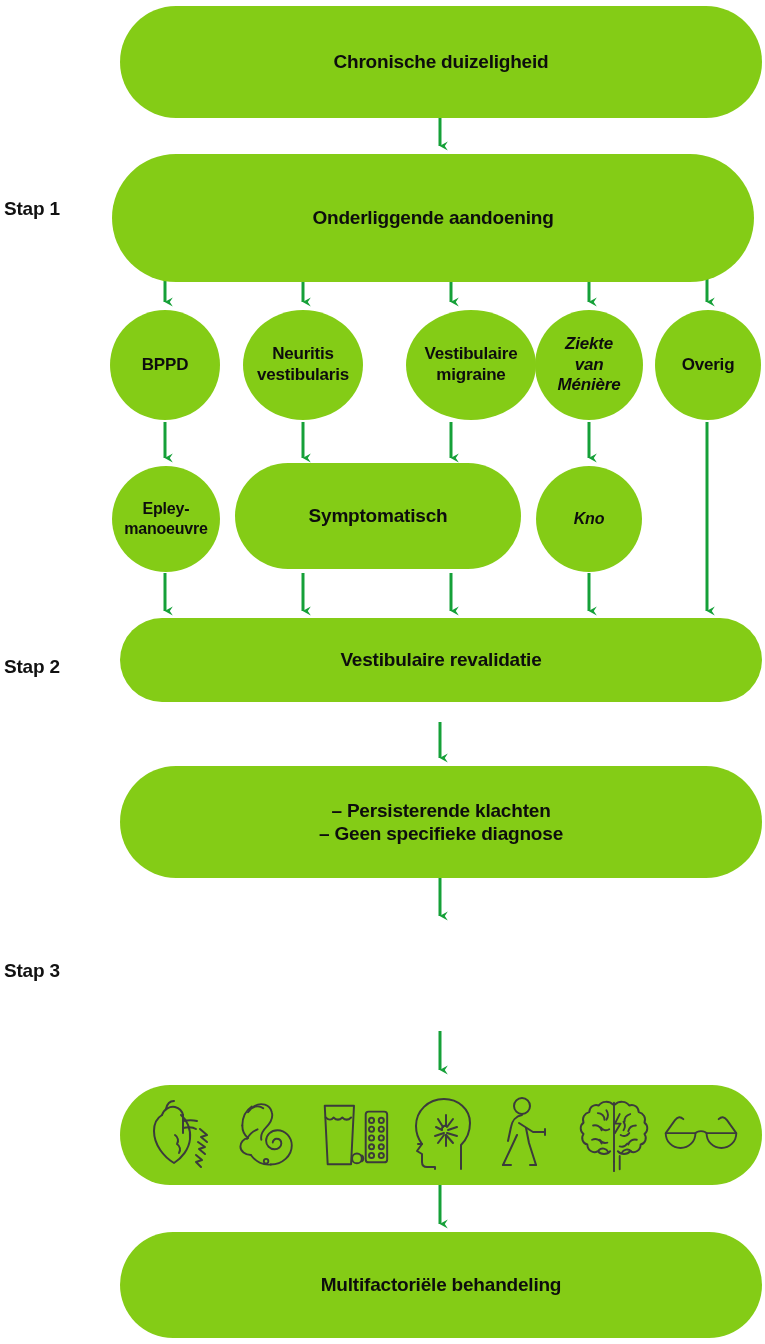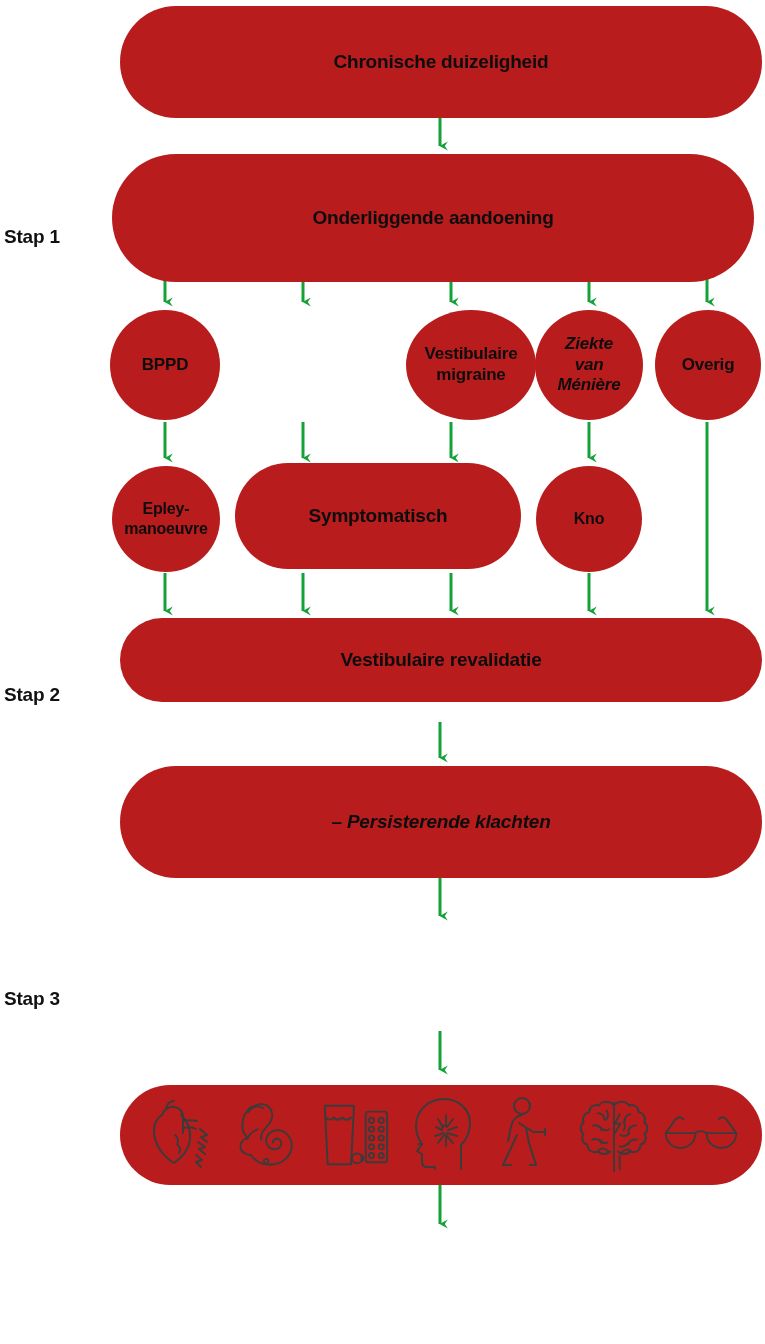--- a/index.html
+++ b/index.html
@@ -18,21 +18,21 @@
   #canvas {
     position: absolute;
     left: 0; top: 0;
     width: 765px;
     height: 1344px;
   }
 
   
   .node {
     position: absolute;
-    background: #b91c1c;
+    background: #84cc16;
     display: flex;
     align-items: center;
     justify-content: center;
     text-align: center;
     color: #0d0d0d;
     font-weight: 700;
     letter-spacing: -0.2px;
     box-sizing: border-box;
     line-height: 1.22;
   }
@@ -51,21 +51,20 @@
   .small-lbl { font-size: 16px; }
   .list-box  { font-size: 19px; }
 
   .step-label {
     position: absolute;
     font-size: 19px;
     font-weight: 700;
     color: #111111;
     letter-spacing: -0.2px;
     white-space: nowrap;
-    margin-top: 28px;
   }
 
   
   #arrows {
     position: absolute;
     left: 0; top: 0;
     width: 765px;
     height: 1344px;
     pointer-events: none;
   }
@@ -139,50 +138,55 @@
     <span class="node-label">Chronische duizeligheid</span>
   </div>
 
   <div class="node pill big-box" style="left:112px; top:154px; width:642px; height:128px;">
     <span class="node-label">Onderliggende aandoening</span>
   </div>
 
   <div class="node circle circle-lbl" style="left:110px; top:310px; width:110px; height:110px;">
     <span class="node-label">BPPD</span>
   </div>
+  <div class="node circle circle-lbl" style="left:243px; top:310px; width:120px; height:110px;">
+    <span class="node-label">Neuritis
+vestibularis</span>
+  </div>
   <div class="node circle circle-lbl" style="left:406px; top:310px; width:130px; height:110px;">
     <span class="node-label">Vestibulaire
 migraine</span>
   </div>
   <div class="node circle circle-lbl" style="left:535px; top:310px; width:108px; height:110px;font-style:italic;">
     <span class="node-label">Ziekte
 van
 Ménière</span>
   </div>
   <div class="node circle circle-lbl" style="left:655px; top:310px; width:106px; height:110px;">
     <span class="node-label">Overig</span>
   </div>
 
   <div class="node circle small-lbl" style="left:112px; top:466px; width:108px; height:106px;">
     <span class="node-label">Epley-
 manoeuvre</span>
   </div>
   <div class="node pill big-box" style="left:235px; top:463px; width:286px; height:106px;">
     <span class="node-label">Symptomatisch</span>
   </div>
-  <div class="node circle small-lbl" style="left:536px; top:466px; width:106px; height:106px;">
+  <div class="node circle small-lbl" style="left:536px; top:466px; width:106px; height:106px;font-style:italic;">
     <span class="node-label">Kno</span>
   </div>
 
   <div class="node pill big-box" style="left:120px; top:618px; width:642px; height:84px;">
     <span class="node-label">Vestibulaire revalidatie</span>
   </div>
 
-  <div class="node pill list-box" style="left:120px; top:766px; width:642px; height:112px; flex-direction:column;font-style:italic;">
+  <div class="node pill list-box" style="left:120px; top:766px; width:642px; height:112px; flex-direction:column;">
     <span class="node-label">– Persisterende klachten</span>
+    <span class="node-label">– Geen specifieke diagnose</span>
   </div>
 
 
   <div class="node pill icon-strip" style="left:120px; top:1085px; width:642px; height:100px;">
 
     <div class="icon-cell">
       <svg width="78" height="80" viewBox="0 0 78 80" fill="none" stroke="#3b3b3b" stroke-width="2" stroke-linecap="round" stroke-linejoin="round">
         <path d="M20 20c-5 3-8 9-8 16 0 14 10 26 20 32 8-5 15-14 16-24 1-10-3-19-9-24"></path>
         <path d="M20 20c2-6 8-9 13-8 4 1 7 4 8 8"></path>
         <path d="M24 14c1-5 4-8 8-8"></path>
@@ -290,14 +294,17 @@
       <svg width="84" height="60" viewBox="0 0 84 60" fill="none" stroke="#3b3b3b" stroke-width="2" stroke-linecap="round" stroke-linejoin="round">
         <path d="M4 28l10-14c3-4 6-4 9-1"></path>
         <path d="M80 28L70 14c-3-4-6-4-9-1"></path>
         <path d="M4 28c0 9 7 16 16 16s16-7 16-16z"></path>
         <path d="M48 28c0 9 7 16 16 16s16-7 16-16z"></path>
         <path d="M36 28c2-3 10-3 12 0"></path>
       </svg>
     </div>
   </div>
 
+  <div class="node pill big-box" style="left:120px; top:1232px; width:642px; height:106px;">
+    <span class="node-label">Multifactoriële behandeling</span>
+  </div>
 
 </div>
 
 </body></html>

